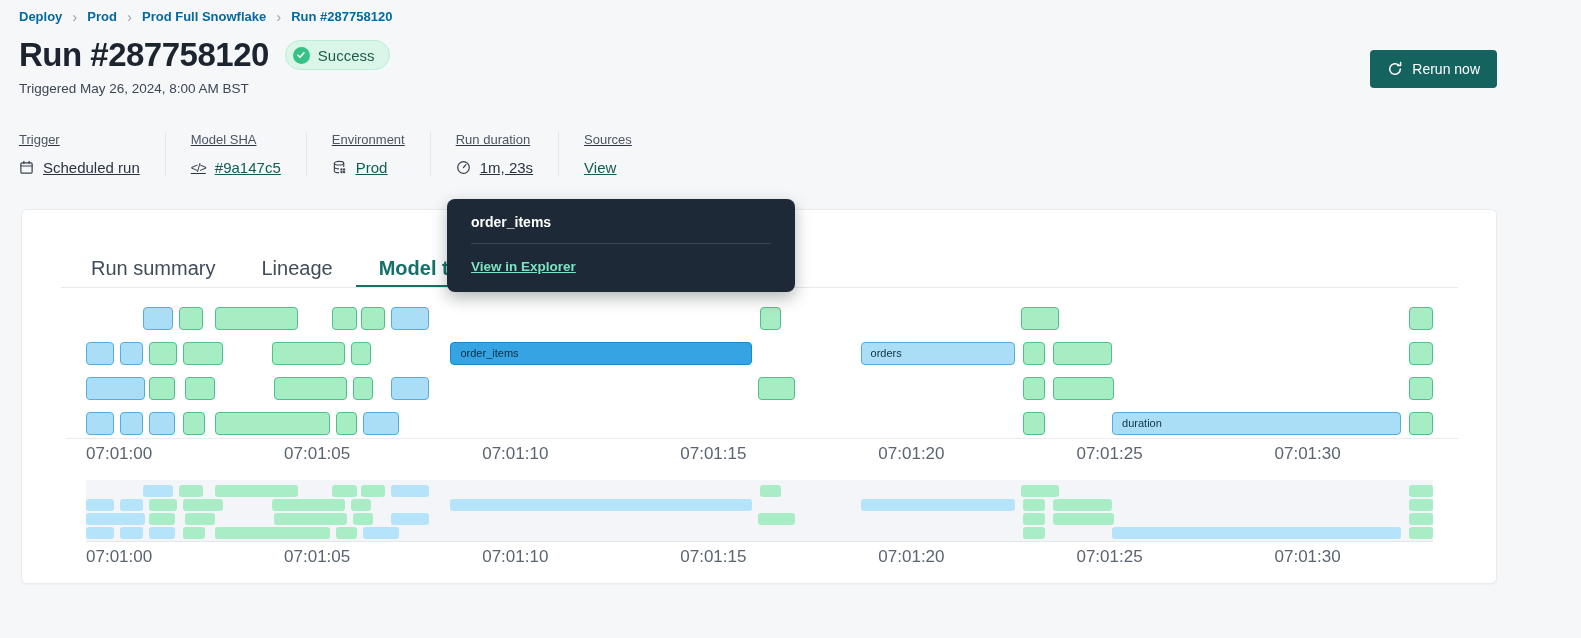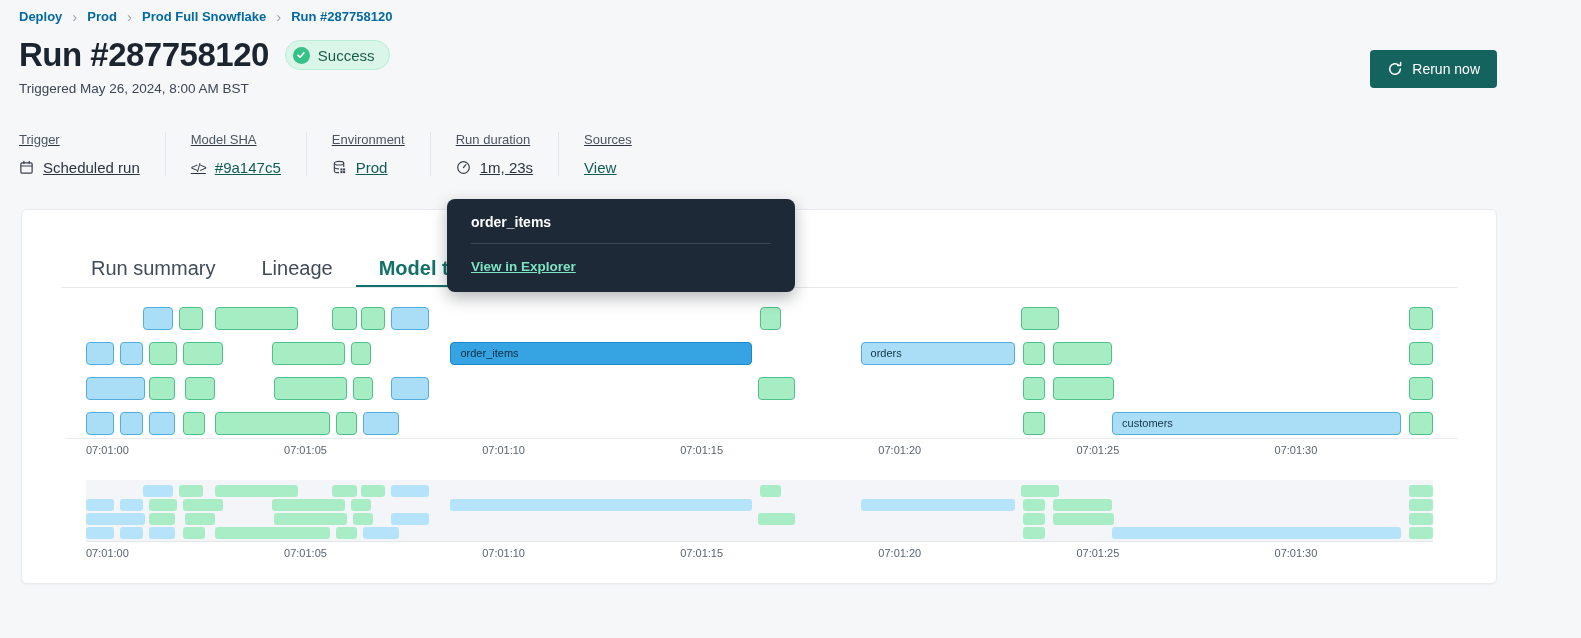--- a/index.html
+++ b/index.html
@@ -72,21 +72,21 @@
     border: 1px solid transparent; overflow: hidden; white-space: nowrap;
     font-size: 11px; line-height: 21px; padding-left: 9px; color: #123247;
   }
   .bar.green  { background: #a7edc4; border-color: #4fbf8c; }
   .bar.blue   { background: #aadef7; border-color: #53ade0; }
   .bar.active { background: #36a3e3; border-color: #1a87c7; color: #0c2d42; }
   .axis-line { position: absolute; left: 44px; top: 228px; width: 1392px; height: 1px; background: #e9ebee; }
   .ticks { position: absolute; left: 64px; width: 1347px; height: 13px; }
   .ticks.main-ticks { top: 234px; }
   .ticks.mini-ticks { top: 337px; }
-  .tick { position: absolute; top: 0; font-size: 11px; color: #5a6470; white-space: nowrap; }
+  .tick { position: absolute; top: 0; font-size: 17px; color: #5a6470; white-space: nowrap; }
   
   .mini {
     position: absolute; left: 64px; top: 270px; width: 1347px; height: 62px;
     background: #f3f5f8; border-bottom: 1px solid #e4e7ea; cursor: crosshair;
   }
   .mini .lane { height: 12px; }
   .mini .bar { height: 12px; border: none; border-radius: 3px; padding: 0; }
   .mini .bar.green { background: #a9edc6; }
   .mini .bar.blue, .mini .bar.active { background: #b5e3f9; }
   
@@ -247,21 +247,21 @@
       </div>
       <div class="lane" style="top: 105px;">
         <div class="bar blue" style="left: 0%; width: 2.05882%;"></div>
         <div class="bar blue" style="left: 2.5%; width: 1.76471%;"></div>
         <div class="bar blue" style="left: 4.70588%; width: 1.91176%;"></div>
         <div class="bar green" style="left: 7.20588%; width: 1.61765%;"></div>
         <div class="bar green" style="left: 9.55882%; width: 8.52941%;"></div>
         <div class="bar green" style="left: 18.5294%; width: 1.61765%;"></div>
         <div class="bar blue" style="left: 20.5882%; width: 2.64706%;"></div>
         <div class="bar green" style="left: 69.5588%; width: 1.61765%;"></div>
-        <div class="bar blue" style="left: 76.1765%; width: 21.4706%;">customers</div>
+        <div class="bar blue" style="left: 76.1765%; width: 21.4706%;">duration</div>
         <div class="bar green" style="left: 98.2353%; width: 1.76471%;"></div>
       </div>
     </div>
   <div class="axis-line"></div>
   <div class="ticks main-ticks" id="main-ticks">
       <span class="tick" style="left: 0%;">07:01:00</span>
       <span class="tick" style="left: 14.7059%;">07:01:05</span>
       <span class="tick" style="left: 29.4118%;">07:01:10</span>
       <span class="tick" style="left: 44.1176%;">07:01:15</span>
       <span class="tick" style="left: 58.8235%;">07:01:20</span>

